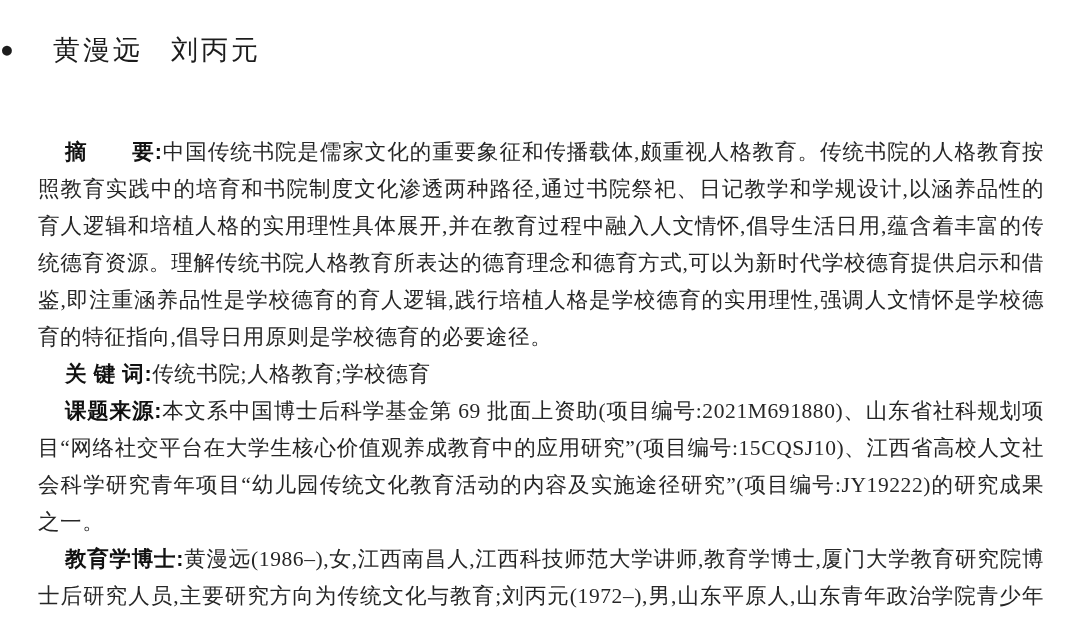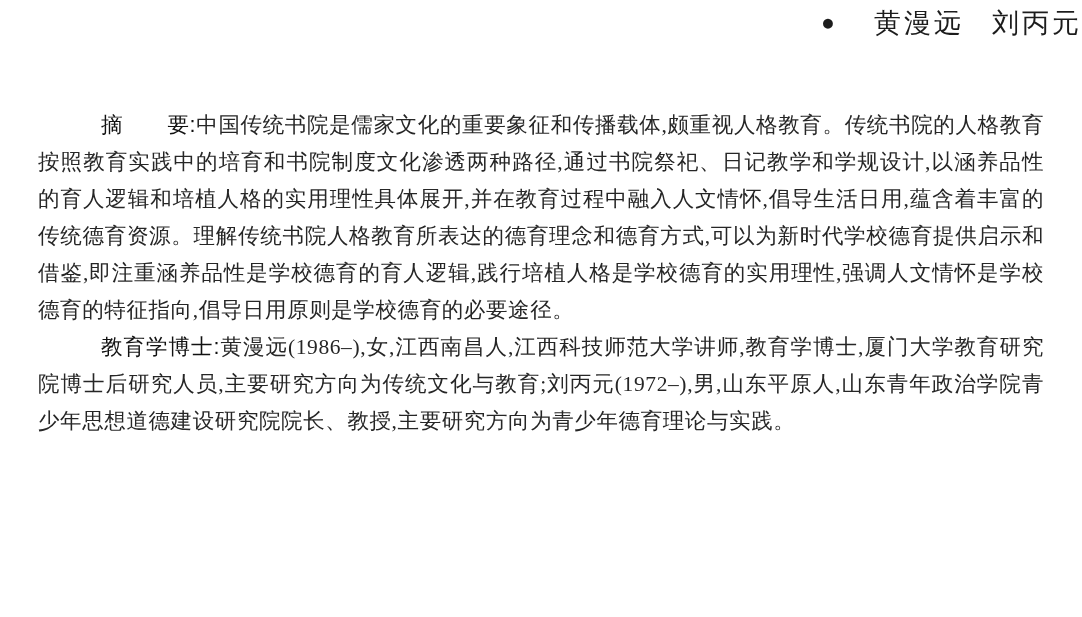--- a/index.html
+++ b/index.html
@@ -9,22 +9,22 @@
     width: 1082px;
     height: 617px;
     background: #ffffff;
     overflow: hidden;
   }
   body {
     font-family: "Liberation Serif", "DejaVu Serif", serif;
     color: #262626;
   }
   .header {
-    padding-top: 5px;
-    text-align: right;
+    padding-top: 32px;
+    text-align: left;
     font-size: 27px;
     letter-spacing: 3px;
     color: #1c1c1c;
     white-space: nowrap;
   }
   .bullet {
     display: inline-block;
     font-size: 23px;
     vertical-align: 2px;
     margin-right: 36px;
@@ -41,33 +41,34 @@
     font-size: 21.5px;
     line-height: 37px;
     letter-spacing: 0.6px;
     text-align: justify;
     text-justify: inter-ideograph;
     text-indent: 27px;
     color: #262626;
   }
   .label {
     font-family: "Liberation Sans", "DejaVu Sans", sans-serif;
-    font-weight: 400;
+    font-weight: 700;
     color: #111111;
-    margin-left: 36px;
   }
 </style>
 </head>
 <body>
 
 <div class="header">
   <span class="bullet">●</span><span class="author">黄漫远</span><span class="author">刘丙元</span>
 </div>
 
 <div class="content">
 
   <p class="para"><span class="label">摘　　要:</span><span>中国传统书院是儒家文化的重要象征和传播载体,颇重视人格教育。传统书院的人格教育按照教育实践中的培育和书院制度文化渗透两种路径,通过书院祭祀、日记教学和学规设计,以涵养品性的育人逻辑和培植人格的实用理性具体展开,并在教育过程中融入人文情怀,倡导生活日用,蕴含着丰富的传统德育资源。理解传统书院人格教育所表达的德育理念和德育方式,可以为新时代学校德育提供启示和借鉴,即注重涵养品性是学校德育的育人逻辑,践行培植人格是学校德育的实用理性,强调人文情怀是学校德育的特征指向,倡导日用原则是学校德育的必要途径。</span></p>
 
+  <p class="para"><span class="label">关 键 词:</span><span>传统书院;人格教育;学校德育</span></p>
 
+  <p class="para"><span class="label">课题来源:</span><span>本文系中国博士后科学基金第 69 批面上资助(项目编号:2021M691880)、山东省社科规划项目“网络社交平台在大学生核心价值观养成教育中的应用研究”(项目编号:15CQSJ10)、江西省高校人文社会科学研究青年项目“幼儿园传统文化教育活动的内容及实施途径研究”(项目编号:JY19222)的研究成果之一。</span></p>
 
   <p class="para"><span class="label">教育学博士:</span><span>黄漫远(1986–),女,江西南昌人,江西科技师范大学讲师,教育学博士,厦门大学教育研究院博士后研究人员,主要研究方向为传统文化与教育;刘丙元(1972–),男,山东平原人,山东青年政治学院青少年思想道德建设研究院院长、教授,主要研究方向为青少年德育理论与实践。</span></p>
 
 </div>
 
 </body></html>

